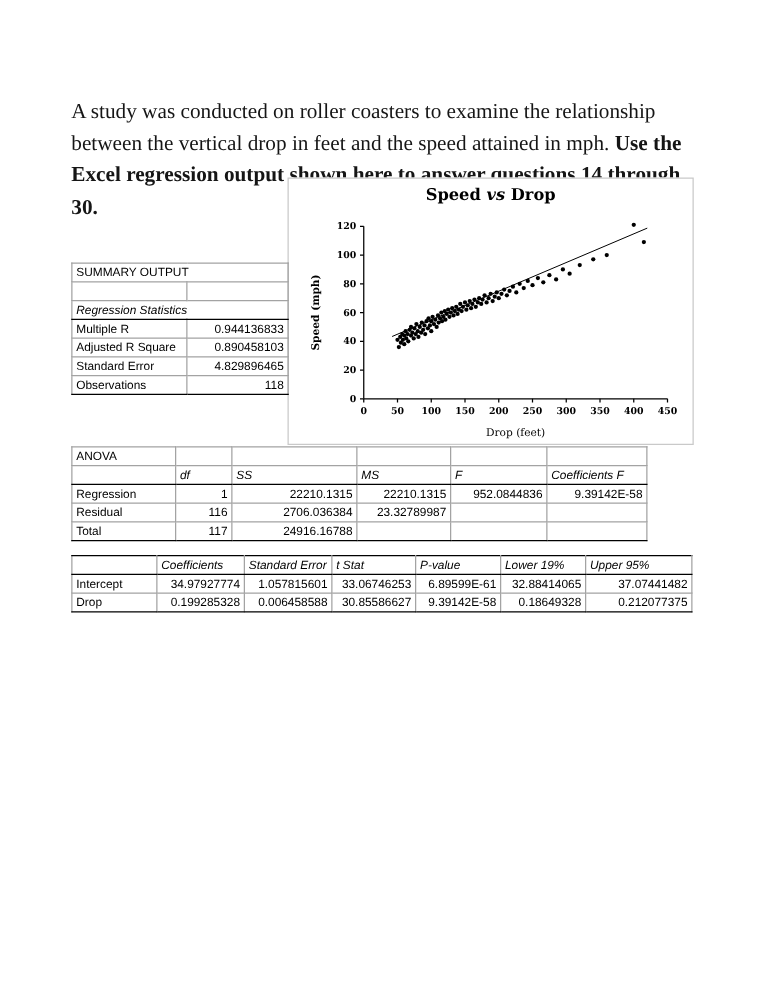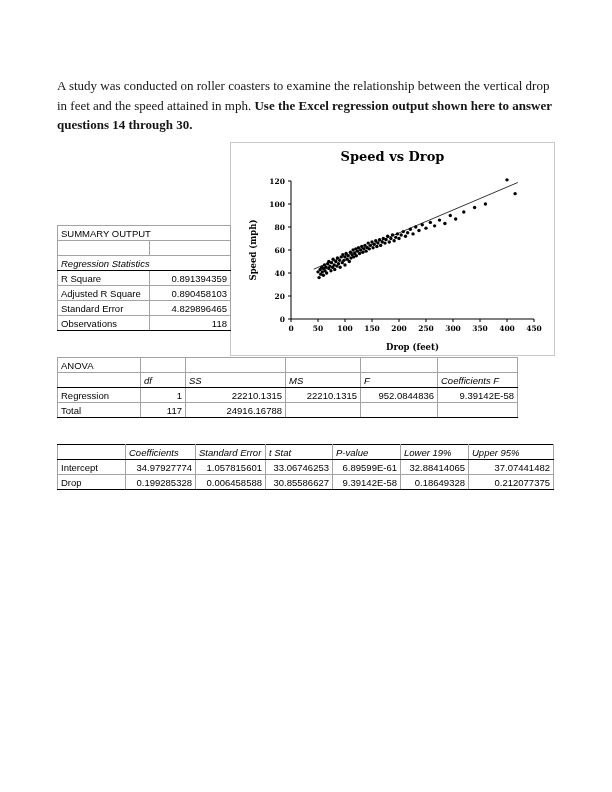--- a/index.html
+++ b/index.html
@@ -2,37 +2,37 @@
 <html><head>
 <meta charset="utf-8">
 <style>
   html,body{margin:0;padding:0;}
   body{
     width:612px;height:792px;position:relative;background:#ffffff;
     font-family:"Liberation Sans",sans-serif;color:#000;
   }
   .para{
     position:absolute;left:57px;top:76px;width:504px;
-    font-family:"Liberation Serif",serif;font-size:13px;line-height:1.5;color:#151515;
+    font-family:"Liberation Serif",serif;font-size:17px;line-height:1.5;color:#151515;
   }
   .para .b{font-weight:bold;}
 
   
   .chart-box{
     position:absolute;left:230px;top:142px;width:323px;height:212px;
     border:1px solid #c9c9c9;background:#fff;
   }
   .chart-title{
     position:absolute;left:0;top:6px;width:100%;text-align:center;
     font-family:"DejaVu Serif",serif;font-weight:bold;font-size:13px;
   }
-  .chart-title .it{}
+  .chart-title .it{font-style:italic;}
   .xlabel{
     position:absolute;left:60px;bottom:3px;width:243px;text-align:center;
-    font-family:"DejaVu Serif",serif;font-weight:bold;font-size:8.5px;
+    font-family:"DejaVu Serif",serif;font-weight:normal;font-size:8.5px;
   }
   .ylabel{
     position:absolute;left:-38px;top:102px;width:120px;text-align:center;
     transform:rotate(-90deg);
     font-family:"DejaVu Serif",serif;font-weight:bold;font-size:8.5px;
   }
   .chart-box svg{position:absolute;left:0;top:0;}
   .tick{font-family:"DejaVu Serif",serif;font-size:7.5px;font-weight:bold;fill:#000;}
 
   
@@ -196,39 +196,39 @@
       <circle cx="232.8" cy="69.05" r="1.7" fill="#000"></circle>
       <circle cx="243.6" cy="64.45" r="1.7" fill="#000"></circle>
       <circle cx="254.4" cy="61" r="1.7" fill="#000"></circle>
       <circle cx="276" cy="36.849999999999994" r="1.7" fill="#000"></circle>
       <circle cx="284.1" cy="50.650000000000006" r="1.7" fill="#000"></circle>
     </svg>
   <div class="xlabel">Drop (feet)</div>
   <div class="ylabel">Speed (mph)</div>
 </div>
 
-<table class="xl" style="left:57px;top:225px">
+<table class="xl" style="left:57px;top:210px">
   <colgroup>
       <col style="width:92px">
       <col style="width:81px">
     </colgroup>
   <tbody>
       <tr>
     <td colspan="2">SUMMARY OUTPUT</td>
   </tr>
   <tr>
     <td></td>
     <td></td>
   </tr>
   <tr class="hline">
     <td colspan="2" class="hdr">Regression Statistics</td>
   </tr>
   <tr>
-    <td>R Square</td>
-    <td class="num">0.891394359</td>
+    <td>Multiple R</td>
+    <td class="num">0.944136833</td>
   </tr>
   <tr>
     <td>Adjusted R Square</td>
     <td class="num">0.890458103</td>
   </tr>
   <tr>
     <td>Standard Error</td>
     <td class="num">4.829896465</td>
   </tr>
   <tr class="hline">
@@ -265,20 +265,28 @@
     <td class="hdr">Coefficients F</td>
   </tr>
   <tr>
     <td>Regression</td>
     <td class="num">1</td>
     <td class="num">22210.1315</td>
     <td class="num">22210.1315</td>
     <td class="num">952.0844836</td>
     <td class="num">9.39142E-58</td>
   </tr>
+  <tr>
+    <td>Residual</td>
+    <td class="num">116</td>
+    <td class="num">2706.036384</td>
+    <td class="num">23.32789987</td>
+    <td class="num"></td>
+    <td class="num"></td>
+  </tr>
   <tr class="hline">
     <td>Total</td>
     <td class="num">117</td>
     <td class="num">24916.16788</td>
     <td class="num"></td>
     <td class="num"></td>
     <td class="num"></td>
   </tr>
 </tbody>
   </table>

